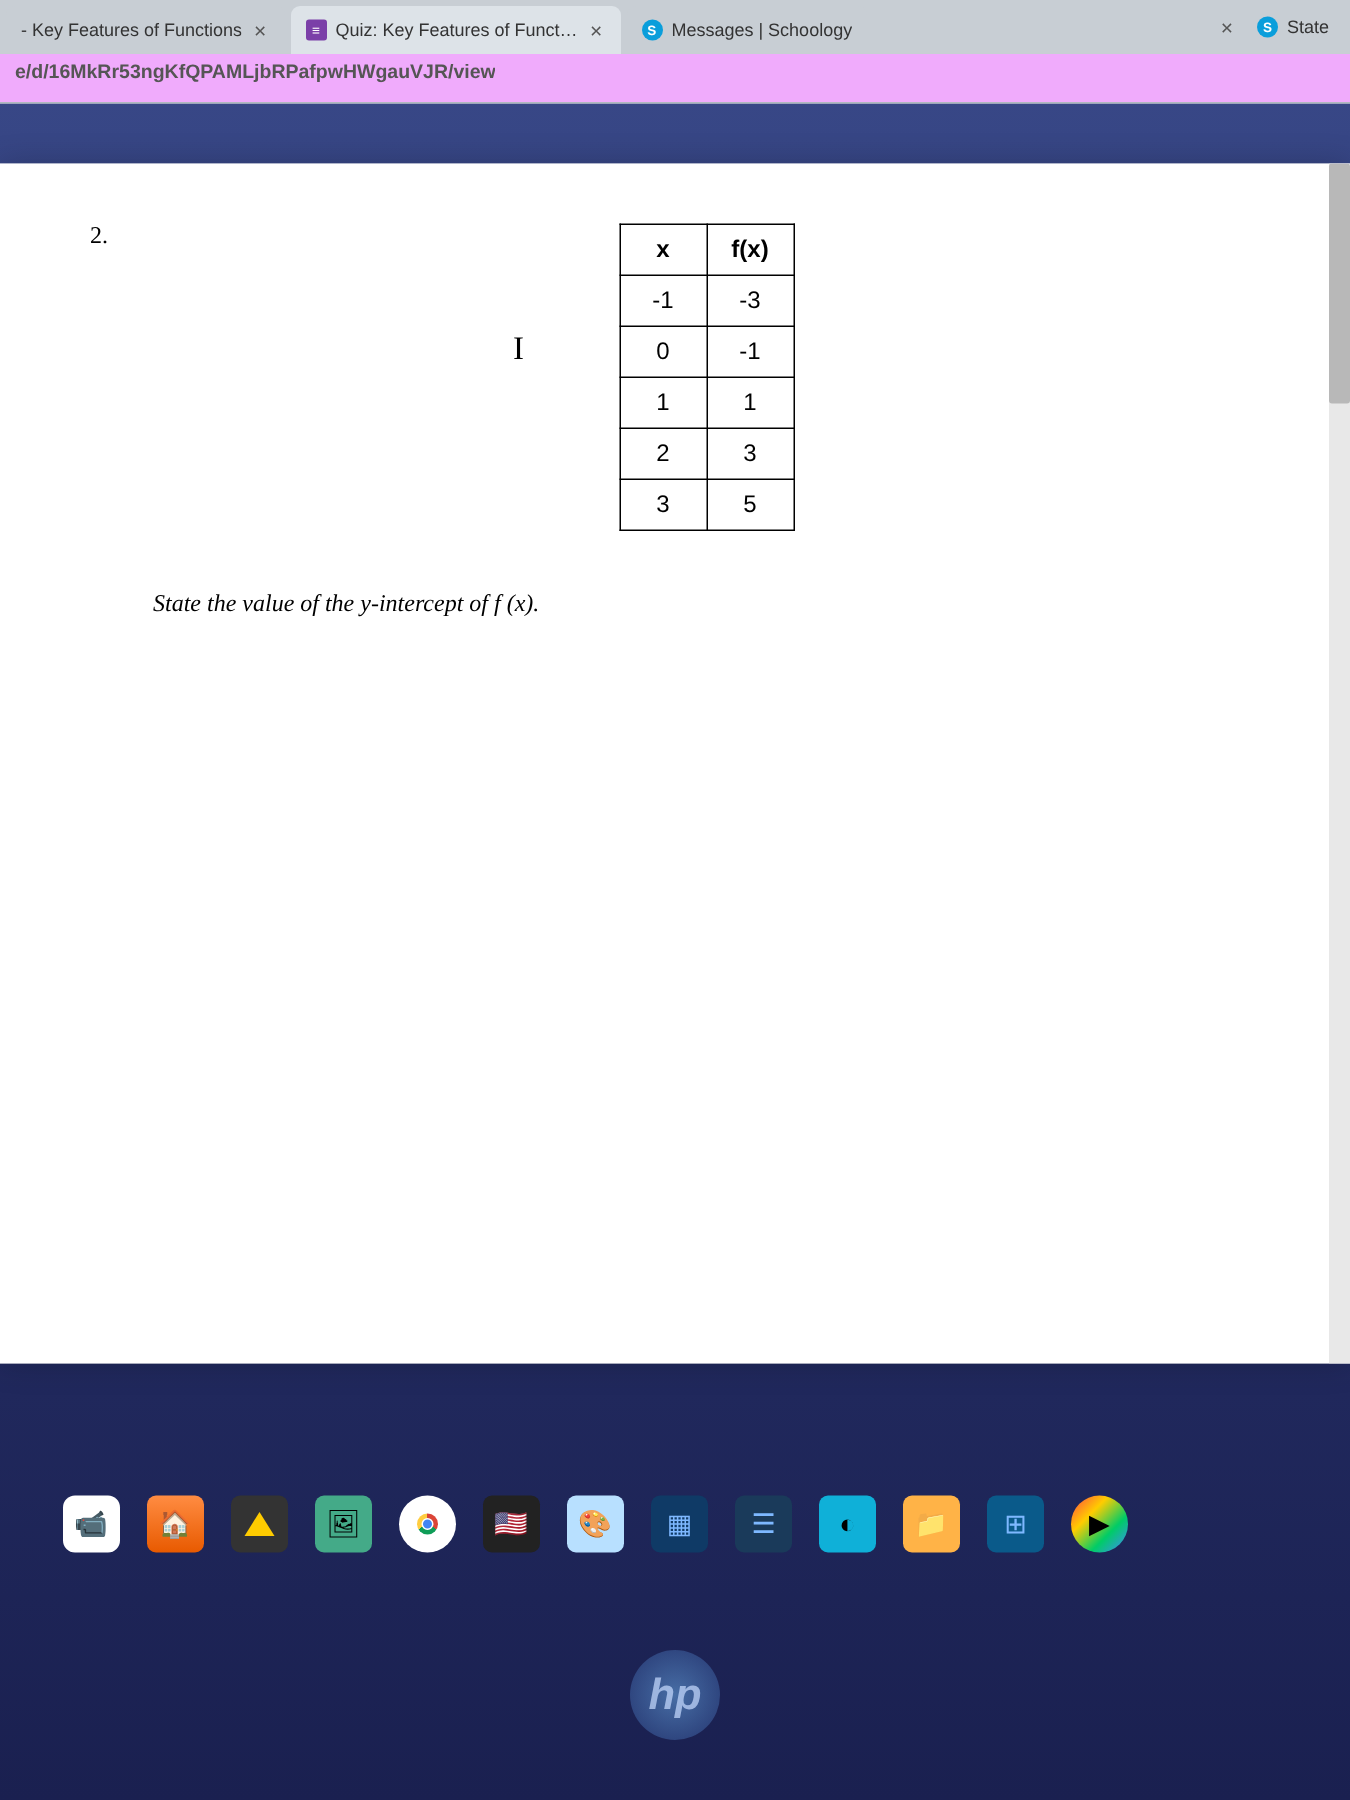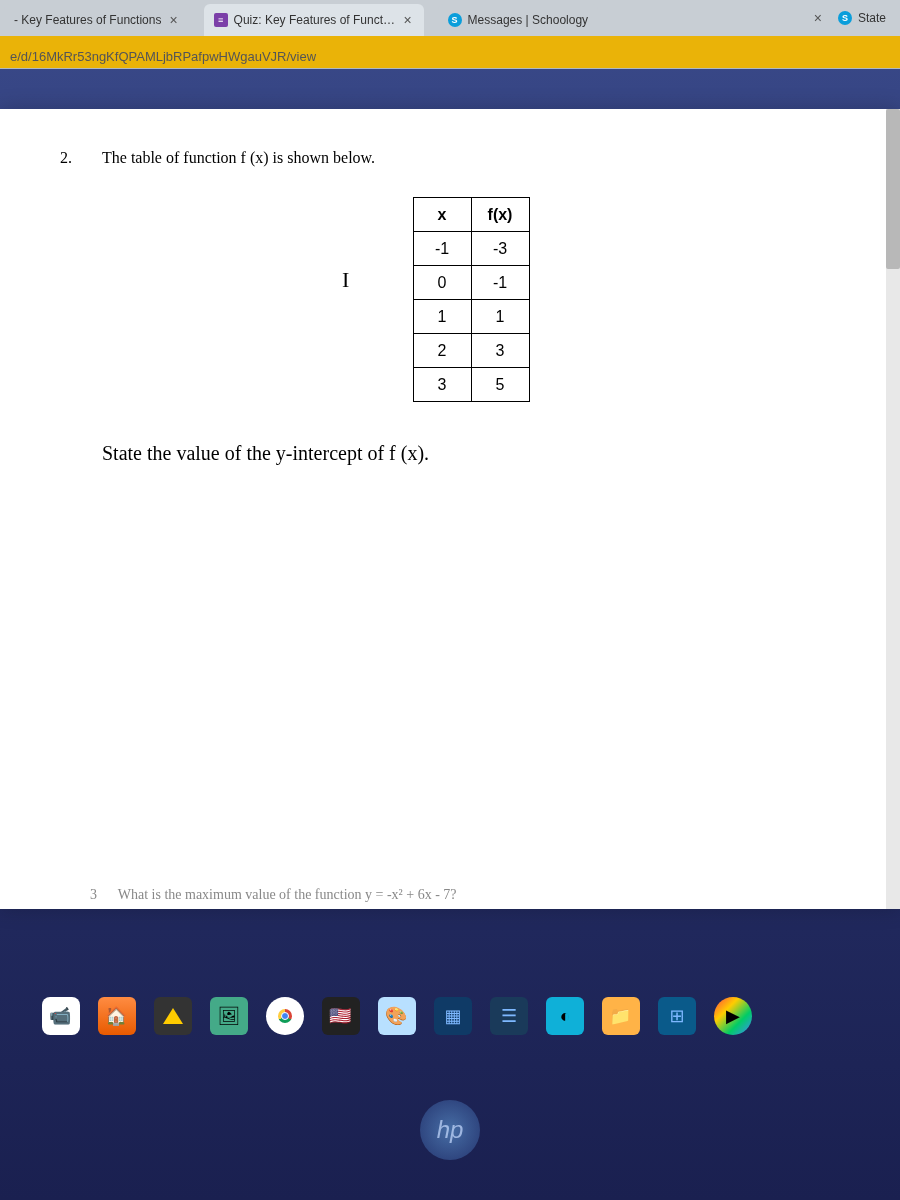--- a/index.html
+++ b/index.html
@@ -14,21 +14,21 @@
   .browser-chrome {
     background: #dde3e8;
     border-bottom: 1px solid #b0b8c0;
   }
   .tab-bar {
     display: flex;
     align-items: center;
     height: 36px;
     background: #c8ced4;
     padding: 0 4px;
-    gap: 14px;
+    gap: 4px;
   }
   .tab {
     display: flex;
     align-items: center;
     padding: 6px 10px;
     background: #dde3e8;
     border-radius: 6px 6px 0 0;
     font-size: 12px;
     color: #333;
     gap: 6px;
@@ -57,24 +57,25 @@
     height: 14px;
     display: inline-flex;
     align-items: center;
     justify-content: center;
     font-size: 11px;
   }
   .icon-forms { background: #7b3fa8; color: white; border-radius: 2px; font-weight: bold; font-size: 9px; }
   .icon-schoology { background: #0a9edb; color: white; border-radius: 50%; font-weight: bold; font-size: 9px; }
   .address-bar {
     display: flex;
-    align-items: flex-end;
+    align-items: flex-start;
     height: 32px;
     padding: 4px 10px;
-    background: #eab308;
+    background: #f0abfc;
+    font-weight: bold;
   }
   .url-text {
     font-size: 13px;
     color: #555;
     white-space: nowrap;
     overflow: hidden;
   }
   .content-area {
     background: #fafafa;
     margin: 40px 0 0 0;
@@ -125,21 +126,22 @@
   .func-table th { font-weight: bold; }
   .cursor-mark {
     position: absolute;
     left: 240px;
     top: 70px;
     font-family: 'Times New Roman', serif;
     font-size: 22px;
   }
   .sub-q {
     margin-bottom: 40px;
-    font-size: 20px;
+    font-size: 16px;
+    font-style: italic;
   }
   .scrollbar-v {
     position: absolute;
     right: 0; top: 0; bottom: 0;
     width: 14px;
     background: #e8e8e8;
   }
   .scrollbar-thumb {
     position: absolute;
     top: 0;
@@ -199,22 +201,22 @@
     transform: translateX(-50%);
     width: 60px;
     height: 60px;
     border-radius: 50%;
     background: radial-gradient(circle, rgba(100,160,220,0.6), rgba(60,100,180,0.3));
     display: flex;
     align-items: center;
     justify-content: center;
     color: rgba(200,220,255,0.7);
     font-style: italic;
-    font-size: 24px;
-    font-weight: normal;
+    font-size: 29px;
+    font-weight: bold;
     text-align: center;
   }
   .tab-right {
     margin-left: auto;
     display: flex;
     align-items: center;
     gap: 6px;
     padding-right: 10px;
     font-size: 12px;
     color: #333;
@@ -256,21 +258,20 @@
   <div class="address-bar">
     <span class="url-text">e/d/16MkRr53ngKfQPAMLjbRPafpwHWgauVJR/view</span>
   </div>
 </div>
 
 <div class="content-area">
   <div class="doc-page">
     <div class="question">
       <div class="q-num">2.</div>
       <div class="q-body">
-        <div class="q-text">The table of function f (x) is shown below.</div>
         <div class="table-container">
           <span class="cursor-mark">I</span>
           <table class="func-table">
             <tbody>
                 <tr>
               <th>x</th>
               <th>f(x)</th>
             </tr>
             <tr>
                   <td>-1</td>
@@ -290,25 +291,20 @@
                 </tr>
             <tr>
                   <td>3</td>
                   <td>5</td>
                 </tr>
           </tbody>
             </table>
         </div>
         <div class="sub-q">State the value of the y-intercept of f (x).</div>
       </div>
-    </div>
-    <div class="cutoff-q">
-      <span>3</span>
-      &nbsp;&nbsp;&nbsp;&nbsp;
-      <span>What is the maximum value of the function y = -x² + 6x - 7?</span>
     </div>
   </div>
   <div class="scrollbar-v">
     <div class="scrollbar-thumb"></div>
   </div>
 </div>
 
 <div class="taskbar">
   <div class="tb-icon tb-camera">📹</div>
   <div class="tb-icon tb-house">🏠</div>

